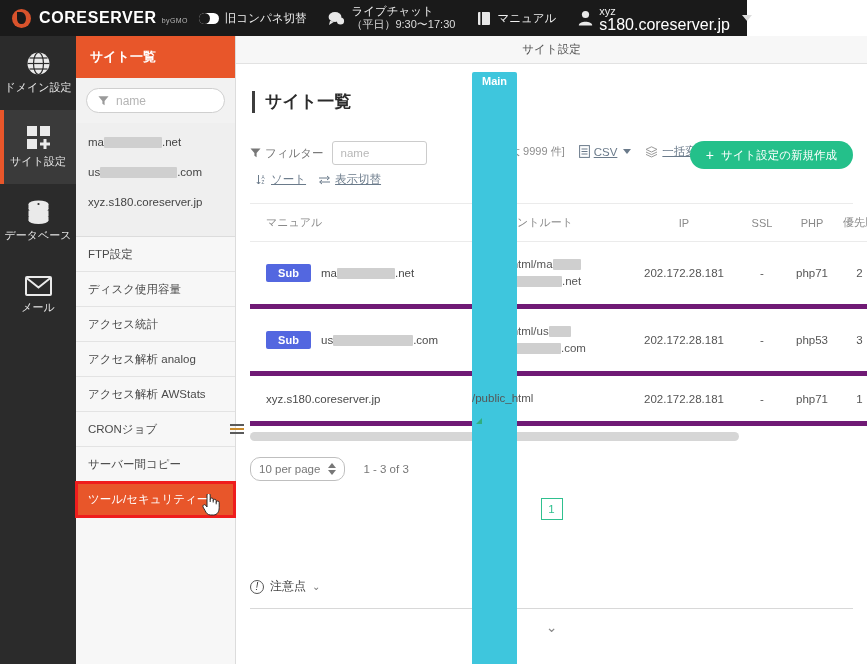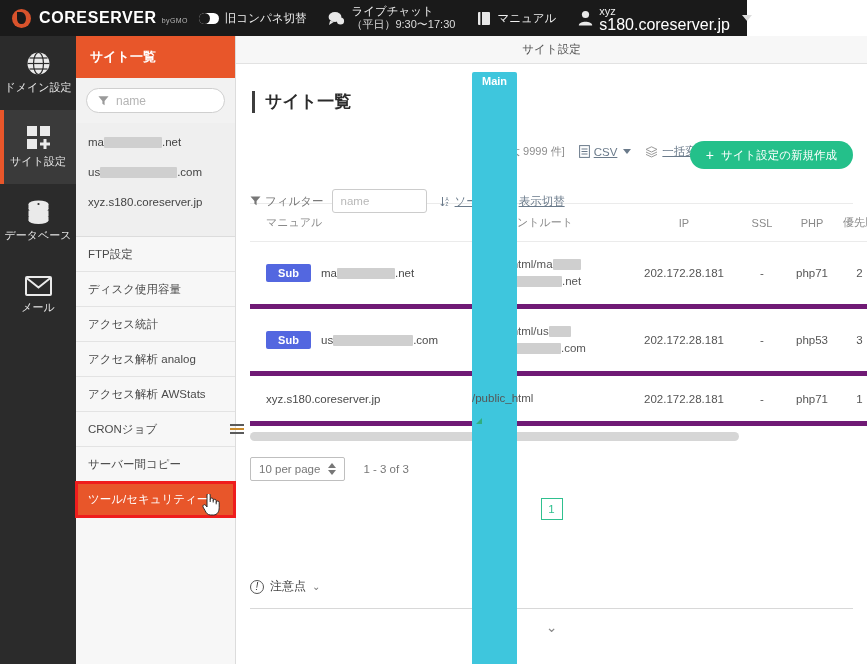--- a/index.html
+++ b/index.html
@@ -137,21 +137,21 @@
   }
   .content { padding: 0 14px; }
   .page-title {
     display: flex; align-items: center; gap: 10px;
     margin-top: 26px; margin-bottom: 28px; padding-left: 2px;
   }
   .title-bar { width: 3px; height: 22px; background: #3d3d3d; }
   .page-title h1 { font-size: 17px; color: #2b2b2b; font-weight: bold; }
 
   .toolbar { display: flex; align-items: flex-start; position: relative; height: 54px;}
-  .tb-left { display: flex; gap: 7px; margin-top: 48px; }
+  .tb-left { display: flex; flex-direction: column; gap: 7px; }
   .tb-r1 { display: flex; align-items: center; gap: 8px; }
   .tb-label { font-size: 11.5px; color: #777; display: flex; align-items: center; gap: 4px; }
   .name-input {
     width: 95px; height: 24px; border: 1px solid #ccc; border-radius: 3px;
     padding: 0 8px; font-size: 11.5px; outline: none;
     font-family: "Liberation Sans", sans-serif; color: #333;
   }
   .name-input::placeholder { color: #b8b8b8; }
   .tb-r2 { display: flex; align-items: center; gap: 12px; padding-left: 6px; }
   .link-txt {
@@ -204,21 +204,21 @@
     border-left: 6px solid transparent; border-bottom: 6px solid #2fae7e;
   }
   .hscroll {
     height: 9px; background: #d6d6d6; border-radius: 5px;
     width: 489px; margin-top: 6px;
   }
 
   
   .pager { display: flex; align-items: center; gap: 18px; margin-top: 16px; }
   .per-page {
-    height: 24px; border: 1px solid #bfbfbf; border-radius: 2px;
+    height: 24px; border: 1px solid #bfbfbf; border-radius: 10px;
     display: flex; align-items: center; gap: 8px; padding: 0 8px;
     font-size: 11.5px; color: #777; cursor: pointer;
   }
   .spin { display: flex; flex-direction: column; gap: 2px; }
   .spin .up { width: 0; height: 0; border-left: 4px solid transparent;
     border-right: 4px solid transparent; border-bottom: 5px solid #777; }
   .spin .dn { width: 0; height: 0; border-left: 4px solid transparent;
     border-right: 4px solid transparent; border-top: 5px solid #777; }
   .range-txt { font-size: 11.5px; color: #777; }
   .page-nums { display: flex; justify-content: center; margin-top: 17px; }

